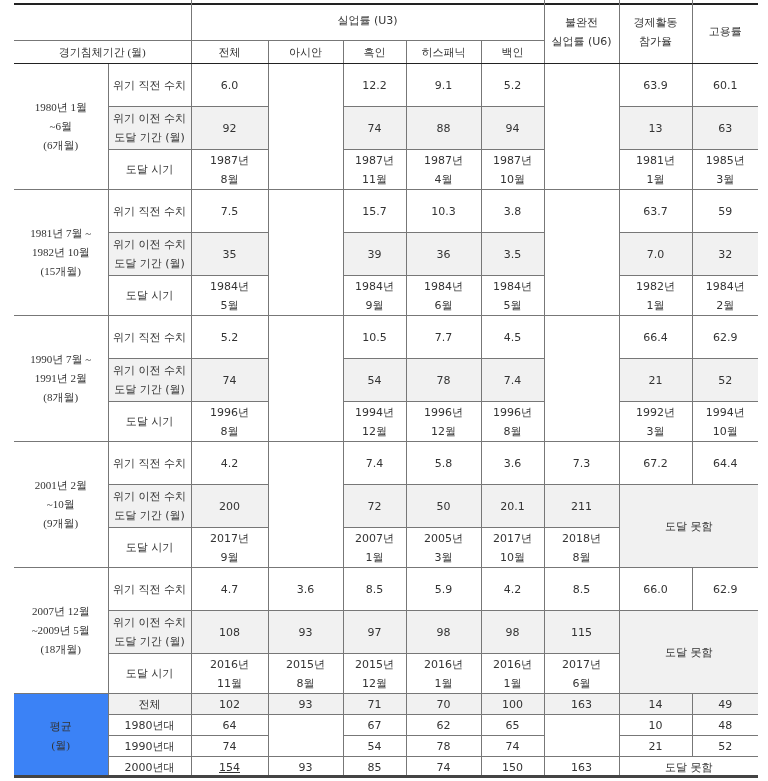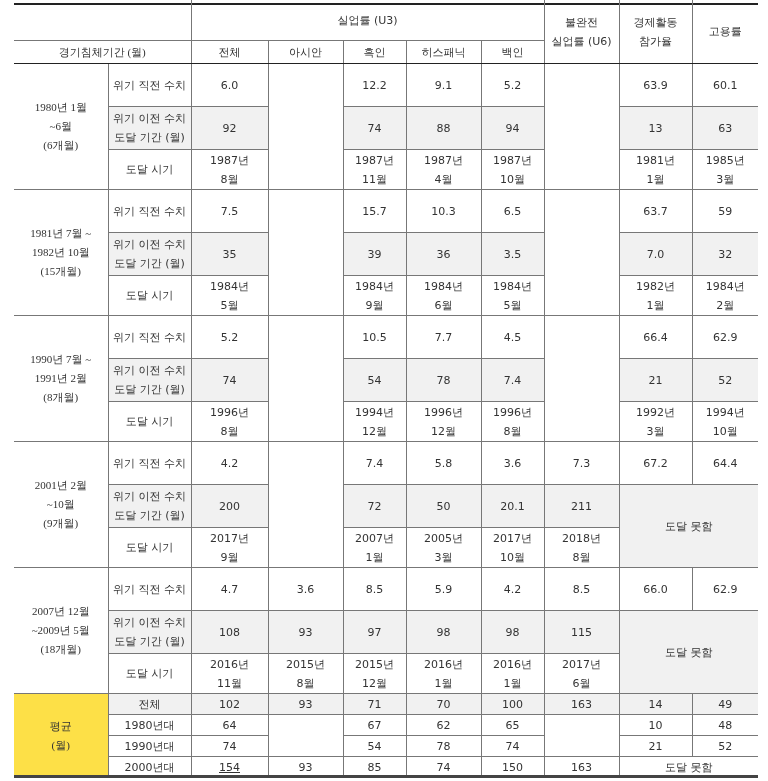--- a/index.html
+++ b/index.html
@@ -124,21 +124,21 @@
     <td rowspan="3" class="ml noleft">
       <span>1981년 7월 ~</span>
           <span>1982년 10월</span>
           <span>(15개월)</span>
     </td>
     <td>위기 직전 수치</td>
     <td>7.5</td>
     <td rowspan="3"></td>
     <td>15.7</td>
     <td>10.3</td>
-    <td>6.5</td>
+    <td>3.8</td>
     <td rowspan="3"></td>
     <td>63.7</td>
     <td class="noright">59</td>
   </tr>
   <tr class="r2 shade">
     <td class="ml">
           <span>위기 이전 수치</span>
           <span>도달 기간 (월)</span>
         </td>
     <td>35</td>
@@ -335,21 +335,21 @@
           <span>2016년</span>
           <span>1월</span>
         </td>
     <td class="ml">
           <span>2017년</span>
           <span>6월</span>
         </td>
   </tr>
 
   <tr class="a shade">
-    <td rowspan="4" class="ml noleft" style="background:#fde047;border-bottom:none;">
+    <td rowspan="4" class="ml noleft" style="background:#3b82f6;border-bottom:none;">
       <span>평균</span>
           <span>(월)</span>
     </td>
     <td>전체</td>
     <td>102</td>
     <td>93</td>
     <td>71</td>
     <td>70</td>
     <td>100</td>
     <td>163</td>

